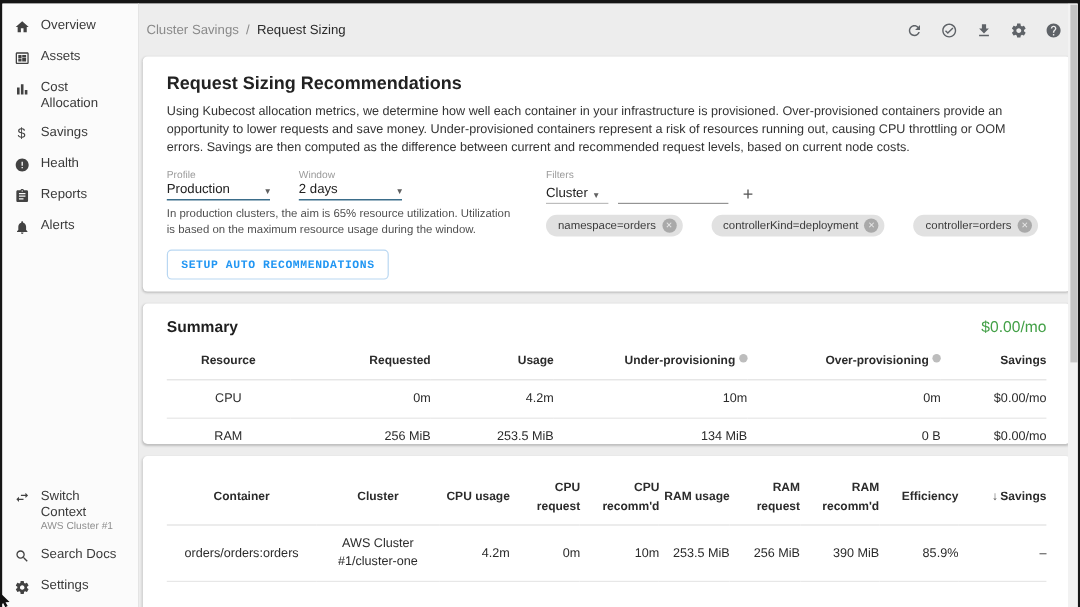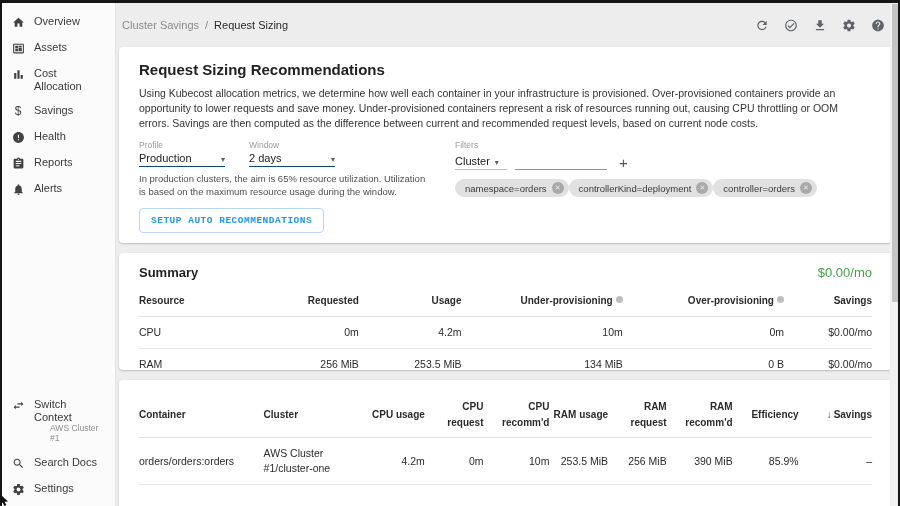--- a/index.html
+++ b/index.html
@@ -12,21 +12,21 @@
   
   .sidebar{position:relative;width:114px;background:#fbfbfb;border-right:1px solid #e4e4e4;
     padding-top:6px;flex:0 0 114px;}
   .nav-item{display:flex;padding:6px 14px 6px 9px;cursor:pointer;}
   .nav-icon{width:14px;height:14px;flex:0 0 14px;display:flex;align-items:center;justify-content:center;
     color:#424242;margin-right:9px;}
   .nav-icon svg{width:13px;height:13px;fill:#424242;}
   .nav-icon .dollar-glyph{font-size:12px;color:#424242;font-weight:400;}
   .nav-text{display:flex;flex-direction:column;line-height:1.15;}
   .nav-label{font-size:11px;color:#3a3a3a;}
-  .nav-sub{font-size:8.5px;color:#8f8f8f;margin-top:1px;margin-left:16px;}
+  .nav-sub{font-size:8.5px;color:#8f8f8f;margin-top:1px;}
   .nav-bottom{position:absolute;left:0;right:0;bottom:4px;}
 
   
   .content{flex:1;position:relative;background:#ededed;overflow:hidden;padding:0 6px 0 3px;}
   .topbar{height:44px;display:flex;align-items:center;justify-content:space-between;padding:0 4px 0 3px;}
   .breadcrumb{font-size:11px;color:#8a8a8a;display:flex;align-items:center;gap:6px;}
   .breadcrumb .crumb-parent{cursor:pointer;}
   .breadcrumb .crumb-current{color:#2b2b2b;}
   .topbar-actions{display:flex;align-items:center;gap:13px;padding-right:2px;}
   .action-btn{width:16px;height:16px;display:flex;align-items:center;justify-content:center;cursor:pointer;}
@@ -46,40 +46,40 @@
   .caret{font-size:8px;color:#616161;}
   .helper{margin:6px 0 0;font-size:9.5px;line-height:12.5px;color:#4f4f4f;width:288px;}
 
   .controls-right{margin-left:16px;}
   .filter-row{display:flex;align-items:flex-end;margin-top:5px;}
   .filter-type{display:flex;align-items:flex-end;gap:5px;width:52px;font-size:11px;color:#222;
     border-bottom:1px solid #bdbdbd;padding-bottom:2px;cursor:pointer;}
   .filter-input{width:92px;height:15px;border:none;border-bottom:1px solid #949494;margin-left:8px;
     background:transparent;outline:none;font-size:11px;}
   .add-filter{margin-left:12px;font-size:15px;color:#555;line-height:14px;cursor:pointer;}
-  .chips{display:flex;gap:0;margin-top:9px;}
+  .chips{display:flex;gap:24px;margin-top:9px;}
   .chip{display:flex;align-items:center;gap:5px;background:#e1e1e1;border-radius:11px;
     padding:3px 5px 3px 10px;font-size:9.5px;color:#3a3a3a;}
   .chip-x{width:12px;height:12px;border-radius:50%;background:#a9a9a9;color:#e7e7e7;font-size:7px;
     display:flex;align-items:center;justify-content:center;cursor:pointer;}
   .setup-btn{margin-top:10px;background:#fff;border:1px solid #b9d7f2;border-radius:4px;color:#2196f3;
     font-family:Liberation Mono, monospace;font-size:9.5px;font-weight:600;letter-spacing:.5px;
     padding:6px 11px;cursor:pointer;}
 
   .card-summary{height:117px;padding:12px 20px 0;margin-bottom:10px;}
   .card-head{display:flex;justify-content:space-between;align-items:center;margin-bottom:6px;}
   .card-title{font-size:13px;font-weight:700;color:#1f1f1f;}
   .total-savings{font-size:13px;font-weight:500;color:#43a047;}
 
   table{width:100%;border-collapse:collapse;table-layout:fixed;}
   th{font-size:10px;font-weight:700;color:#2b2b2b;padding:7px 0;border-bottom:1px solid #e0e0e0;
     line-height:1.55;vertical-align:middle;}
   td{font-size:10.5px;color:#2b2b2b;padding:8px 0;border-bottom:1px solid #e7e7e7;line-height:1.45;}
   tr:last-child td{border-bottom:1px solid #e7e7e7;}
-  .al-l{text-align:left;} .al-r{text-align:right;}
+  .al-l{text-align:center;} .al-r{text-align:right;}
   .info-dot{display:inline-block;width:7px;height:7px;border-radius:50%;background:#bdbdbd;
     margin-left:3px;vertical-align:1px;cursor:pointer;}
   .sort-arrow{color:#555;font-weight:400;margin-right:2px;}
 
   .card-breakdown{height:133px;padding:12px 20px 0;}
   .card-breakdown .card-head{margin-bottom:2px;}
 
   
   .scrollbar{position:absolute;top:0;right:-6px;width:14px;height:503px;background:#f2f2f2;}
   .scroll-thumb{position:absolute;top:1px;left:2px;width:10px;height:298px;background:#c4c4c4;cursor:pointer;}

